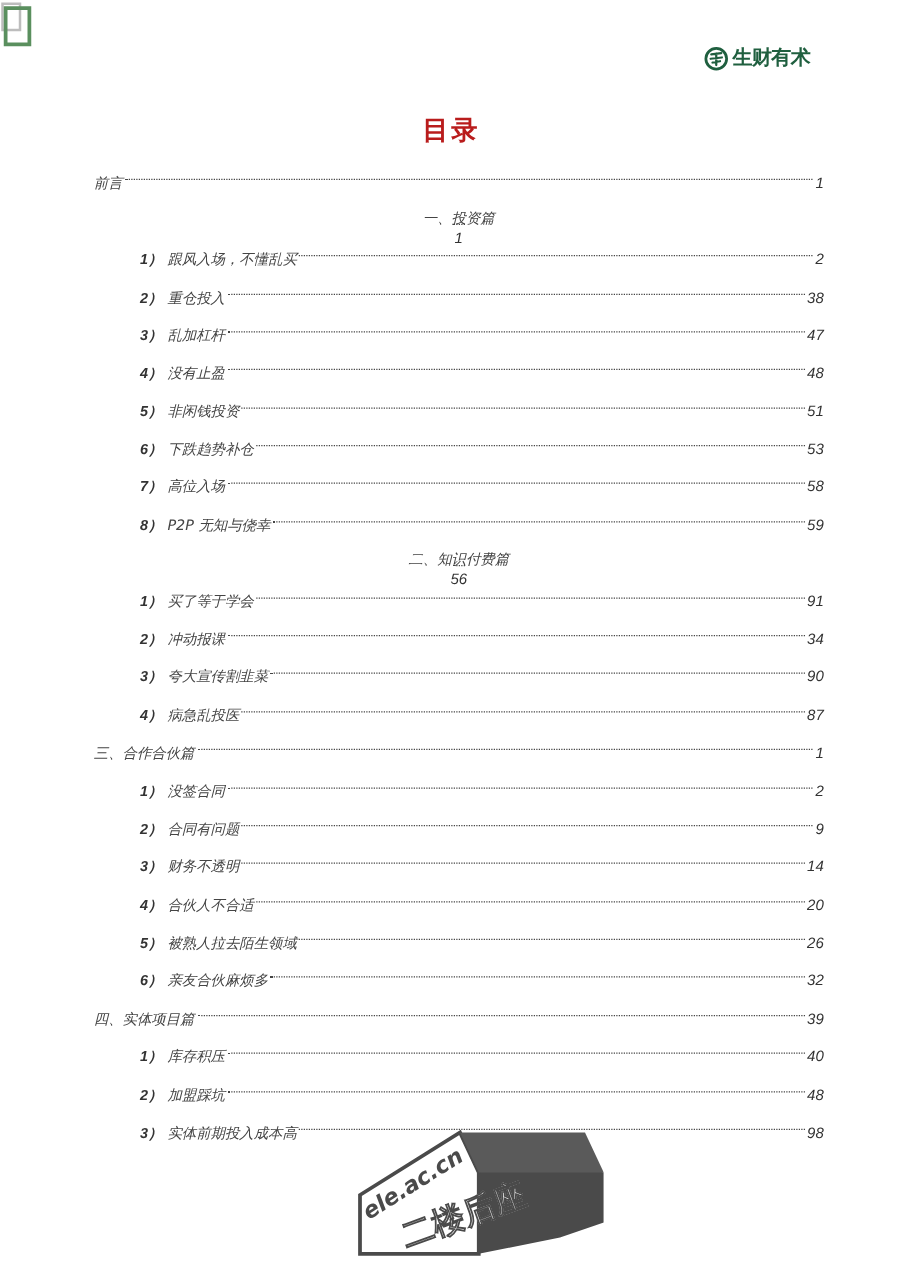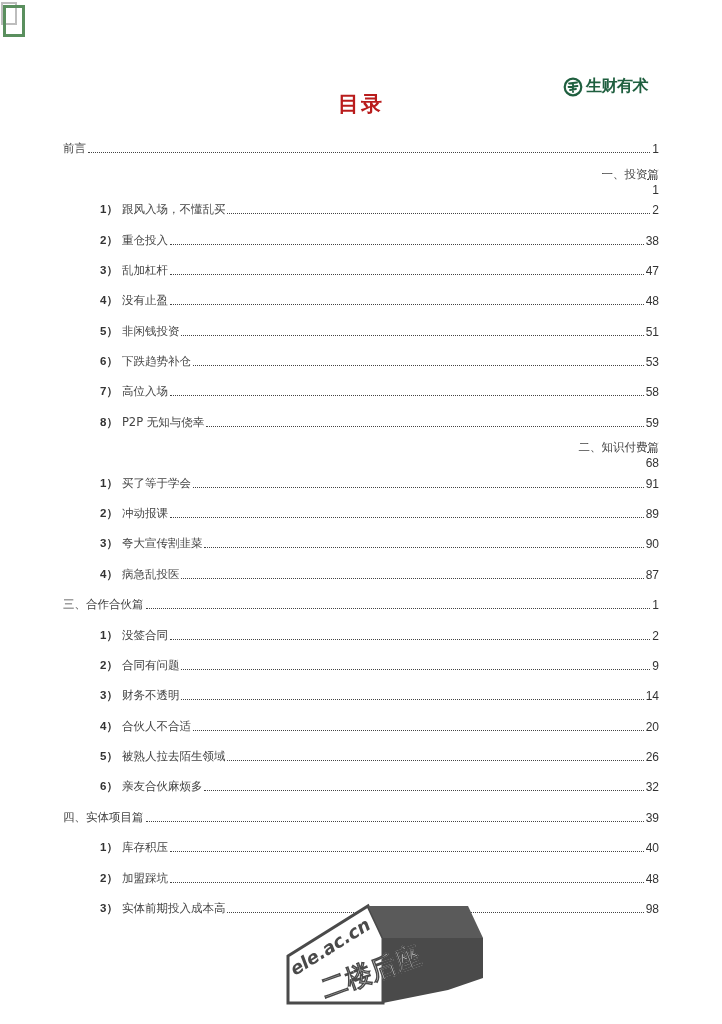--- a/index.html
+++ b/index.html
@@ -3,26 +3,26 @@
 <meta charset="utf-8">
 <style>
   html, body { margin: 0; padding: 0; }
   body {
     width: 722px; height: 1024px; background: #ffffff; position: relative; overflow: hidden;
     font-family: "DejaVu Sans", "Liberation Sans", sans-serif; color: #333333;
   }
   .corner-mark { position: absolute; left: 0; top: 0; width: 30px; height: 40px; }
   .corner-mark .back { position: absolute; left: 1px; top: 2px; width: 12px; height: 19px; border: 2px solid #bdbdbd; }
   .corner-mark .front { position: absolute; left: 3px; top: 5px; width: 16px; height: 26px; border: 3px solid #5a8f5e; }
-  .brand { position: absolute; left: 563px; top: 36px; display: flex; align-items: center; gap: 3px; margin-top: 40px; }
+  .brand { position: absolute; left: 563px; top: 36px; display: flex; align-items: center; gap: 3px; }
   .brand-icon { width: 20px; height: 20px; }
   .brand-text { font-family: "DejaVu Sans", sans-serif; font-weight: bold; font-size: 16px; color: #1f5f3f; letter-spacing: -0.5px; }
   .title { position: absolute; left: 0; width: 722px; top: 90px; text-align: center; font-size: 21px; font-weight: bold; color: #b91c1c; letter-spacing: 2px; }
   .toc { position: absolute; left: 63px; top: 136px; width: 596px; }
-  .toc-row { position: absolute; left: 0; right: 0; height: 20px; display: flex; align-items: flex-end; font-size: 11.5px; }
+  .toc-row { position: absolute; left: 12px; right: 0; height: 20px; display: flex; align-items: center; font-size: 11.5px; font-style: italic; }
   .toc-row.level-2 { padding-left: 37px; }
   .toc-row .label { white-space: nowrap; color: #444; }
   .toc-row .num { font-family: "Liberation Sans", sans-serif; font-weight: bold; color: #333; margin-right: 4px; }
   .toc-row .leader { flex: 1; border-bottom: 1.3px dotted #444; margin: 0 2px; transform: translateY(-3px); min-width: 10px; }
   .toc-row .page { font-family: "Liberation Sans", sans-serif; font-size: 12px; color: #333; text-align: right; }
   .watermark { position: absolute; left: 283px; top: 898px; width: 200px; height: 110px; }
 </style>
 </head>
 <body>
 
@@ -96,33 +96,33 @@
     </div>
     <div class="toc-row level-2" style="top: 274px;">
       <span class="num">8）</span>
       <span class="label">P2P 无知与侥幸</span>
       <span class="leader"></span>
       <span class="page">59</span>
     </div>
     <div class="toc-row level-1" style="top: 304px; flex-direction: column;">
       <span class="label">二、知识付费篇</span>
       <span class="leader"></span>
-      <span class="page">68</span>
+      <span class="page">56</span>
     </div>
     <div class="toc-row level-2" style="top: 335px;">
       <span class="num">1）</span>
       <span class="label">买了等于学会</span>
       <span class="leader"></span>
       <span class="page">91</span>
     </div>
     <div class="toc-row level-2" style="top: 365px;">
       <span class="num">2）</span>
       <span class="label">冲动报课</span>
       <span class="leader"></span>
-      <span class="page">89</span>
+      <span class="page">34</span>
     </div>
     <div class="toc-row level-2" style="top: 395px;">
       <span class="num">3）</span>
       <span class="label">夸大宣传割韭菜</span>
       <span class="leader"></span>
       <span class="page">90</span>
     </div>
     <div class="toc-row level-2" style="top: 426px;">
       <span class="num">4）</span>
       <span class="label">病急乱投医</span>

